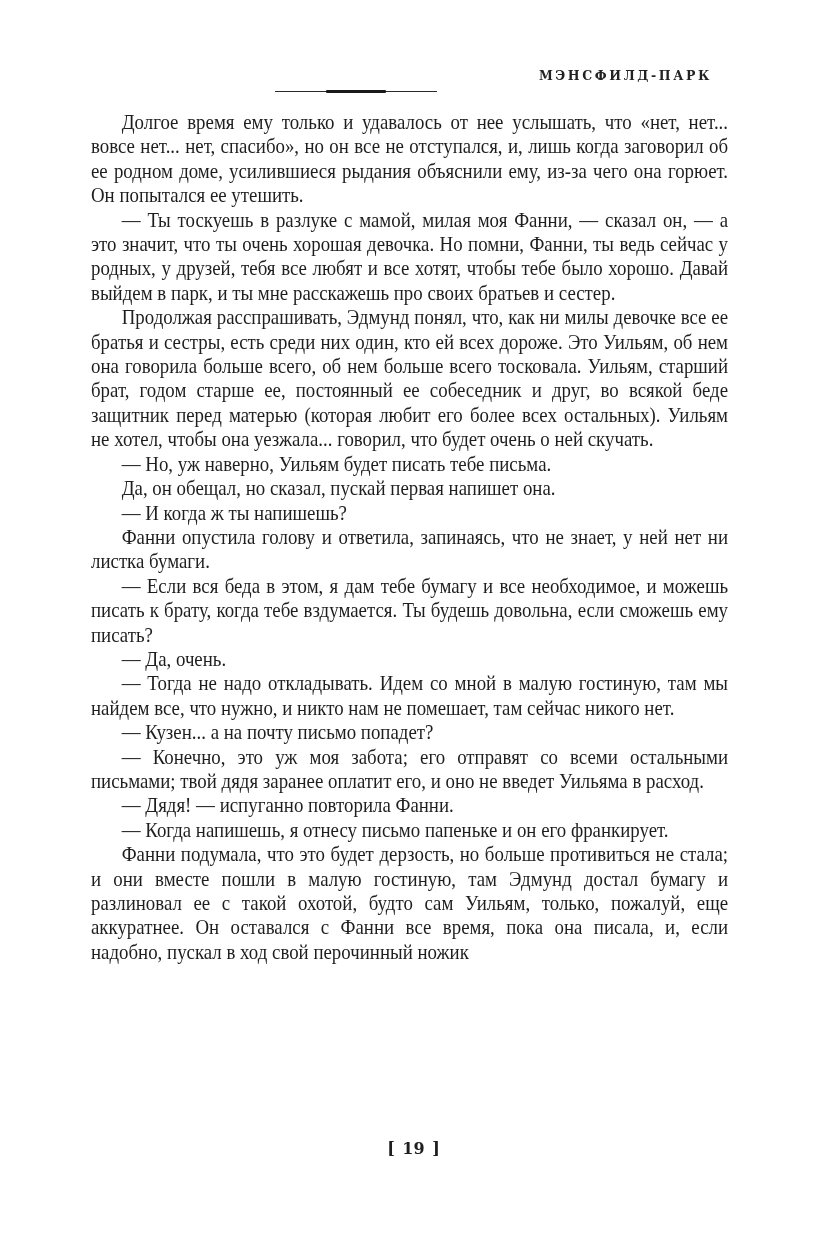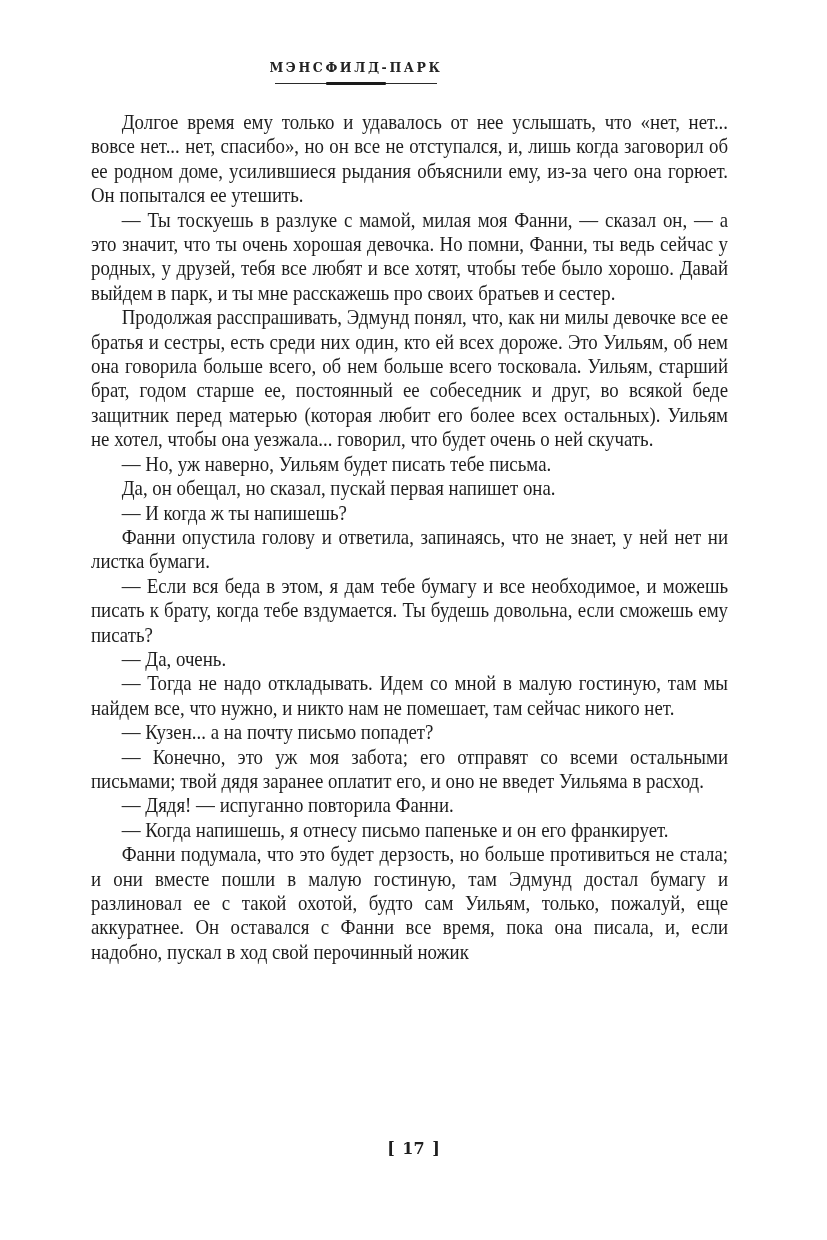--- a/index.html
+++ b/index.html
@@ -9,24 +9,24 @@
     }
     body {
       width: 827px;
       height: 1240px;
       position: relative;
       overflow: hidden;
       color: #1e1e1e;
     }
     .page-header {
       position: absolute;
-      top: 60px;
+      top: 68px;
       left: 0;
       width: 712px;
-      text-align: center;
+      text-align: right;
     }
     .running-title {
       font-family: "DejaVu Serif", serif;
       font-weight: bold;
       font-size: 12.5px;
       letter-spacing: 2.6px;
       color: #222;
       line-height: 16px;
     }
     .header-rule {
@@ -111,13 +111,13 @@
     <p class="para">— Да, очень.</p>
     <p class="para">— Тогда не надо откладывать. Идем со мной в малую гостиную, там мы найдем все, что нужно, и никто нам не помешает, там сейчас никого нет.</p>
     <p class="para">— Кузен... а на почту письмо попадет?</p>
     <p class="para">— Конечно, это уж моя забота; его отправят со всеми остальны­ми письмами; твой дядя заранее оплатит его, и оно не введет Уилья­ма в расход.</p>
     <p class="para">— Дядя! — испуганно повторила Фанни.</p>
     <p class="para">— Когда напишешь, я отнесу письмо папеньке и он его фран­кирует.</p>
     <p class="para">Фанни подумала, что это будет дерзость, но больше противиться не стала; и они вместе пошли в малую гостиную, там Эдмунд достал бумагу и разлиновал ее с такой охотой, будто сам Уильям, только, пожалуй, еще аккуратнее. Он оставался с Фанни все время, пока она писала, и, если надобно, пускал в ход свой перочинный ножик</p>
   </div>
 </div>
 
-<div class="folio">[ 17 ]</div>
+<div class="folio">[ 19 ]</div>
 
 </body></html>

